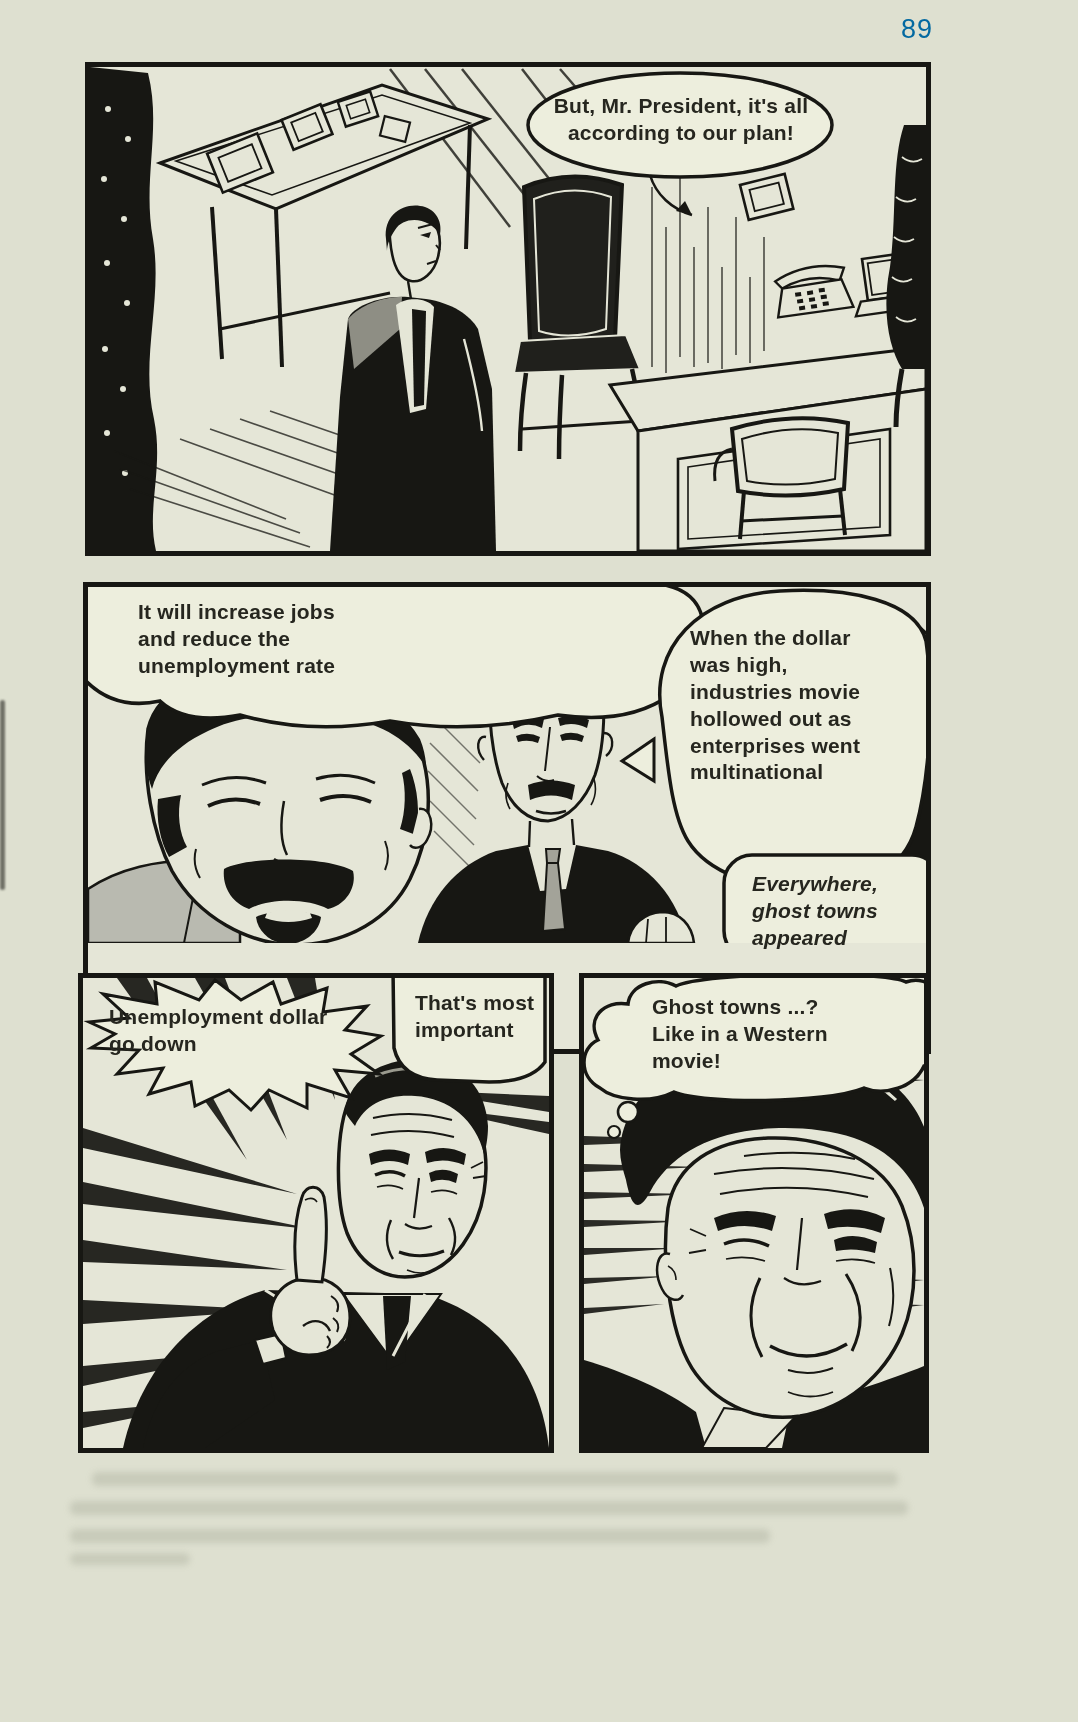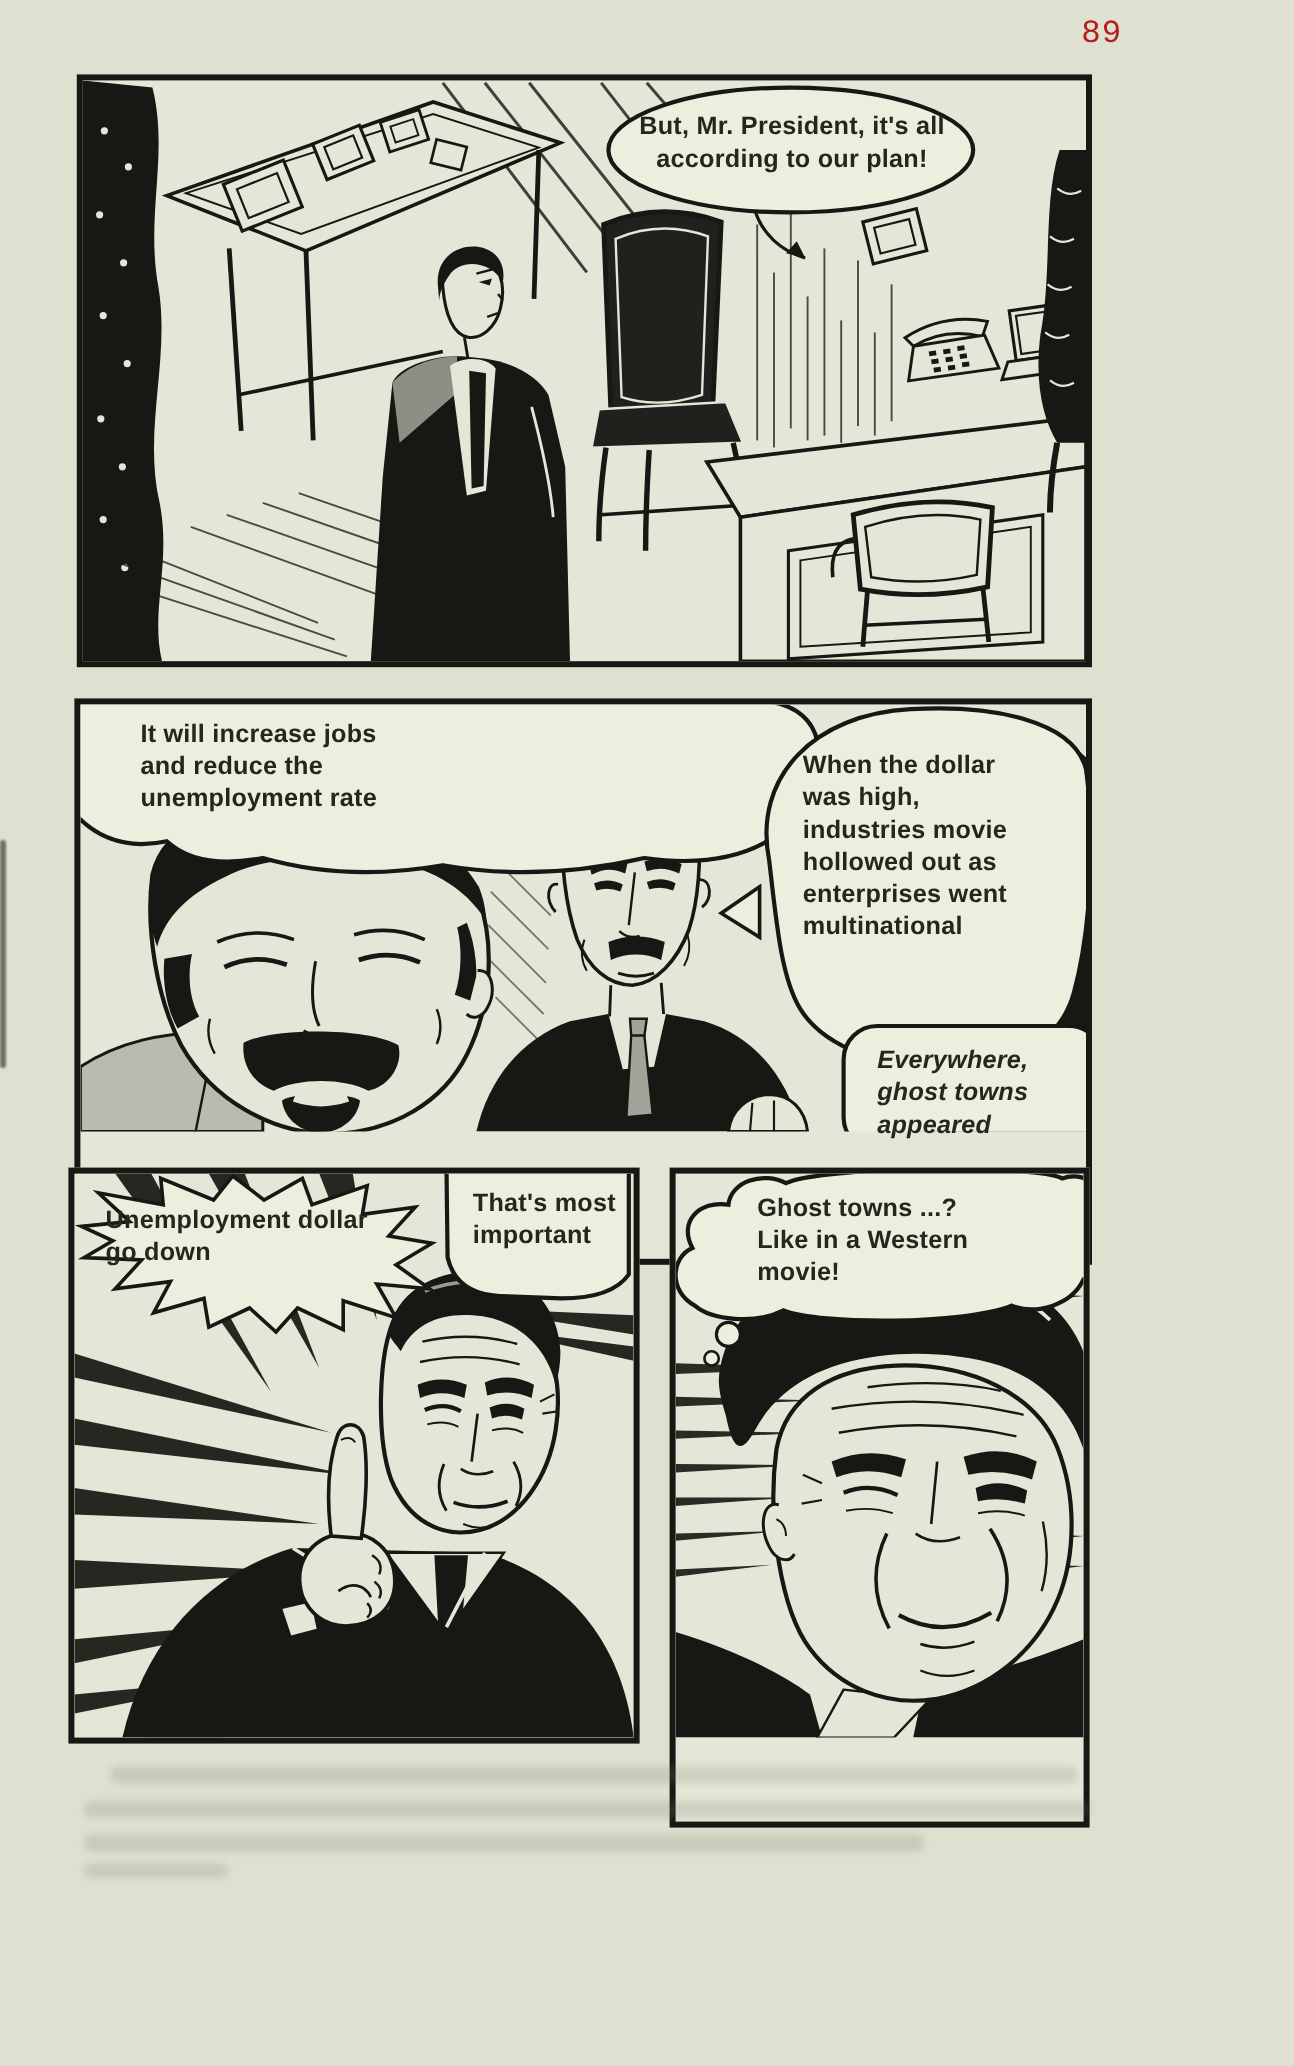--- a/index.html
+++ b/index.html
@@ -4,25 +4,25 @@
 <style>
   html,body{margin:0;padding:0;}
   body{
     width:1078px;height:1722px;position:relative;
     background:#dee0d0;
     font-family:"Liberation Sans", sans-serif;
     overflow:hidden;
   }
   .page-number{
     position:absolute;top:14px;left:901px;
-    font-size:27px;color:#b91c1c;letter-spacing:1px;font-family:Liberation Mono, monospace;
+    font-size:27px;color:#0369a1;letter-spacing:1px;
   }
   .panel{
     position:absolute;border:5px solid #171713;background:#e5e6d7;
-    overflow:hidden;box-sizing:border-box;
+    overflow:hidden;box-sizing:border-box;margin-left:21px;
   }
   .panel svg{position:absolute;left:0;top:0;}
   .bubble-text{
     position:absolute;font-weight:bold;color:#26261f;
     font-size:21px;line-height:1.28;letter-spacing:.2px;
   }
   .bubble-text.centered{text-align:center;}
   .smudge{
     position:absolute;background:rgba(115,120,102,.20);
     border-radius:6px;filter:blur(3px);
@@ -319,21 +319,21 @@
     </g>
 
     <path d="M6,44 L46,40 L20,16 L74,26 L72,4 L116,22 L132,2 L158,22 L190,4 L198,26 L244,10 L240,34 L284,28 L262,52 L298,58 L268,76 L296,96 L252,92 L268,120 L224,106 L224,130 L186,112 L168,132 L146,112 L112,128 L108,104 L66,116 L80,90 L34,96 L56,72 L8,70 L32,56 Z" fill="#edeedd" stroke="#171713" stroke-width="3"></path>
 
     <path d="M310,-10 L462,-10 L462,84 Q448,104 406,104 L354,102 Q318,100 311,70 Z" fill="#edeedd" stroke="#171713" stroke-width="3.5"></path>
   </svg>
   <div class="bubble-text" style="left:26px;top:26px;width:220px;">Unemployment dollar go down</div>
   <div class="bubble-text" style="left:332px;top:12px;width:125px;">That's most important</div>
 </div>
 
-<div class="panel" style="left:558px;top:973px;width:350px;height:550px;">
+<div class="panel" style="left:558px;top:973px;width:350px;height:480px;">
   <svg width="340" height="470" viewBox="0 0 340 470">
     <g fill="#171713" opacity=".9">
       <polygon points="0,158 128,162 0,167"></polygon>
       <polygon points="0,186 120,189 0,194"></polygon>
       <polygon points="0,214 112,216 0,221"></polygon>
       <polygon points="0,242 104,243 0,249"></polygon>
       <polygon points="0,270 96,270 0,277"></polygon>
       <polygon points="0,300 88,298 0,306"></polygon>
       <polygon points="0,330 80,326 0,336"></polygon>
       <polygon points="296,52 340,56 296,60"></polygon>

